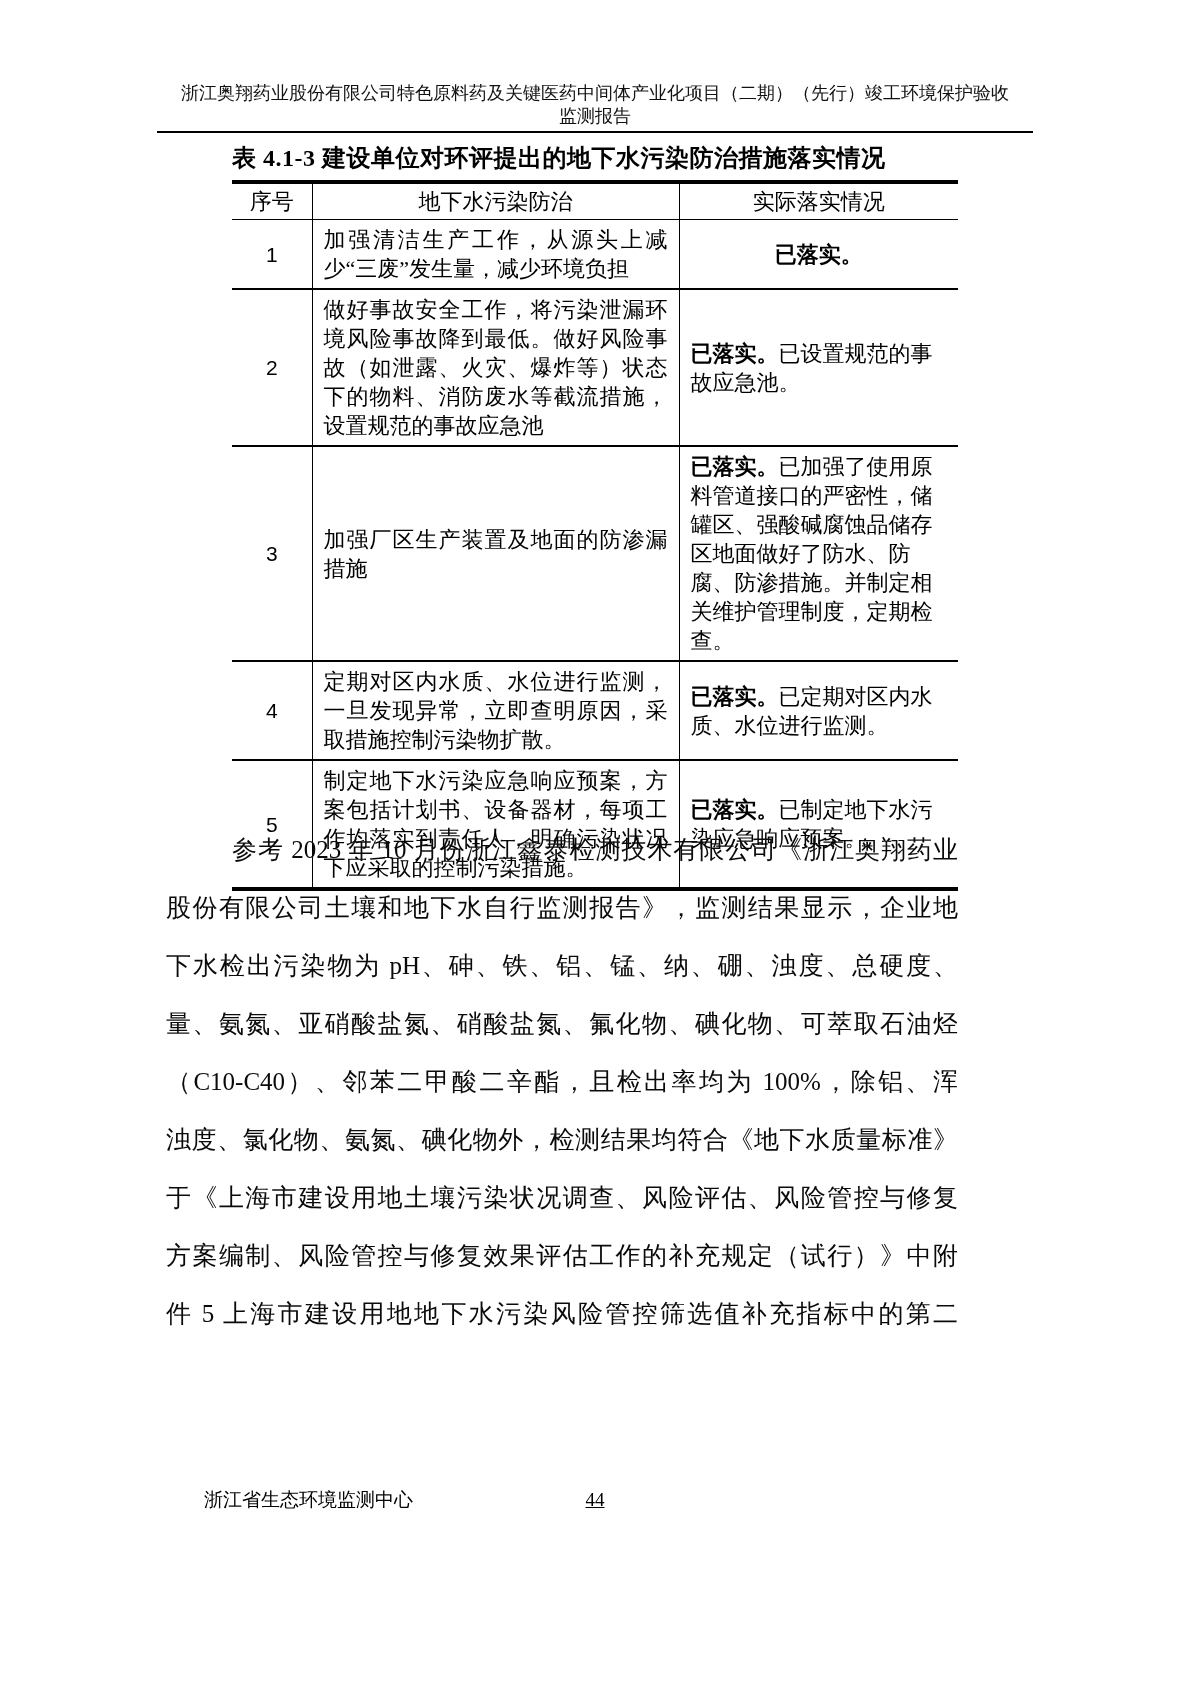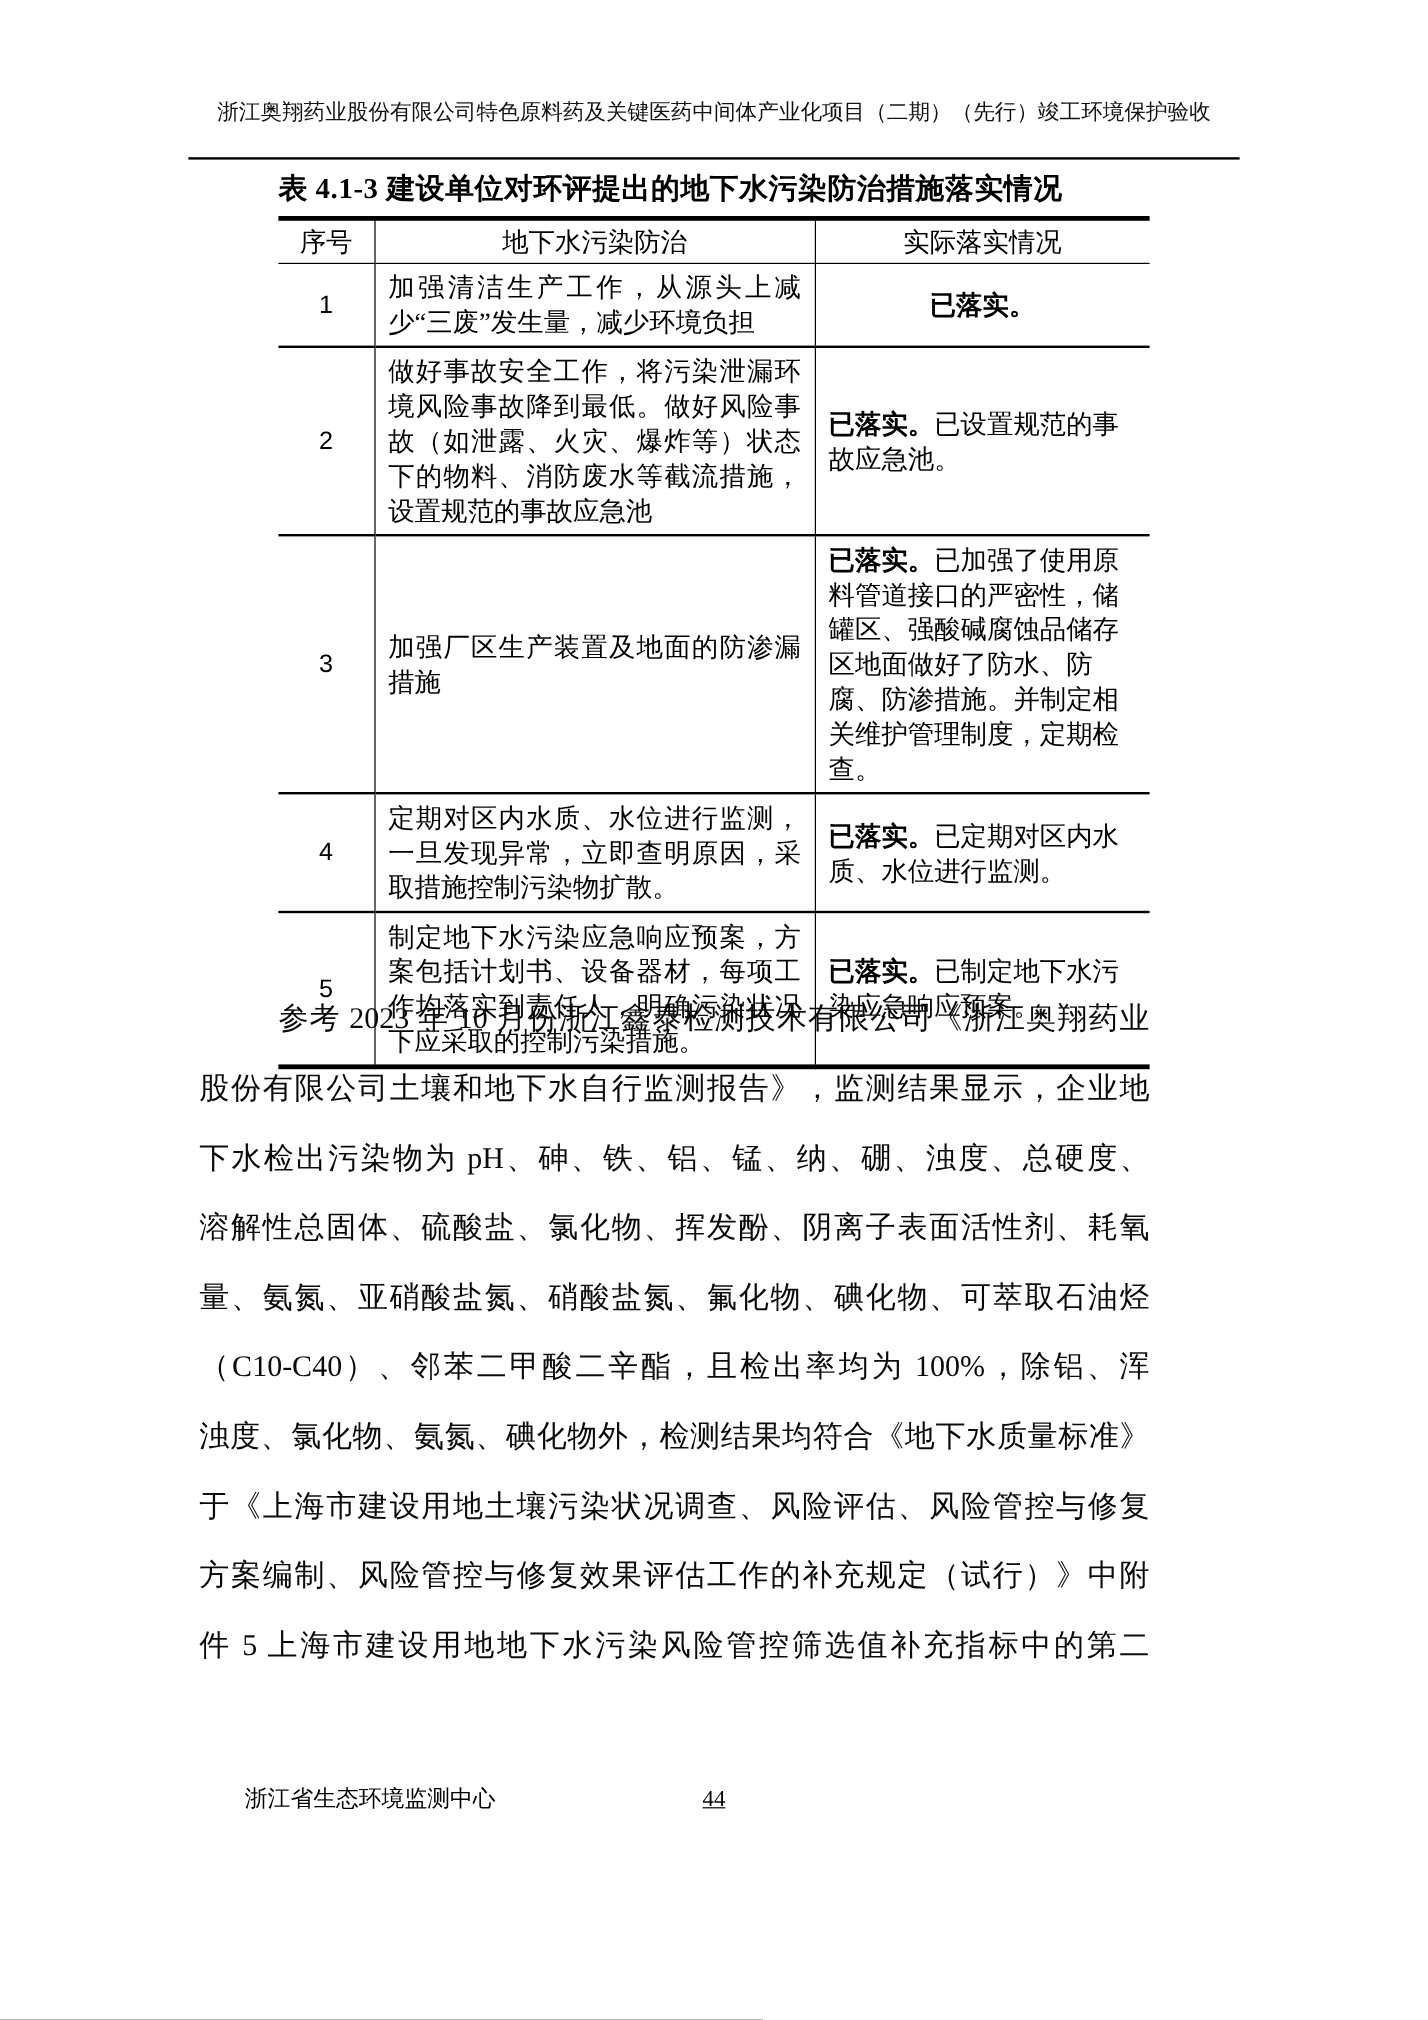--- a/index.html
+++ b/index.html
@@ -102,20 +102,21 @@
     text-decoration: underline;
   }
 </style>
 </head>
 <body>
 
 <div class="page">
 
   <div class="doc-header">
     <div>浙江奥翔药业股份有限公司特色原料药及关键医药中间体产业化项目（二期）（先行）竣工环境保护验收</div>
+    <div>监测报告</div>
   </div>
   <div class="header-rule"></div>
 
   <div class="table-wrap">
     <div class="table-title">表 4.1-3 建设单位对环评提出的地下水污染防治措施落实情况</div>
     <table class="measures">
       <colgroup>
         <col class="col-no">
           <col class="col-measure">
           <col class="col-status">
@@ -154,21 +155,20 @@
           <td class="status-cell"><b>已落实。</b><span>已制定地下水污染应急响应预案。</span></td>
         </tr>
       </tbody>
     </table>
   </div>
 
   <div class="body-text">
     <div class="body-line first-line">参考 2023 年 10 月份浙江鑫泰检测技术有限公司《浙江奥翔药业</div>
     <div class="body-line">股份有限公司土壤和地下水自行监测报告》，监测结果显示，企业地</div>
     <div class="body-line">下水检出污染物为 pH、砷、铁、铝、锰、纳、硼、浊度、总硬度、</div>
-    <div class="body-line">溶解性总固体、硫酸盐、氯化物、挥发酚、阴离子表面活性剂、耗氧</div>
     <div class="body-line">量、氨氮、亚硝酸盐氮、硝酸盐氮、氟化物、碘化物、可萃取石油烃</div>
     <div class="body-line">（C10-C40）、邻苯二甲酸二辛酯，且检出率均为 100%，除铝、浑</div>
     <div class="body-line">浊度、氯化物、氨氮、碘化物外，检测结果均符合《地下水质量标准》</div>
     <div class="body-line">于《上海市建设用地土壤污染状况调查、风险评估、风险管控与修复</div>
     <div class="body-line">方案编制、风险管控与修复效果评估工作的补充规定（试行）》中附</div>
     <div class="body-line">件 5 上海市建设用地地下水污染风险管控筛选值补充指标中的第二</div>
   </div>
 
   <div class="doc-footer">
     <span class="footer-org">浙江省生态环境监测中心</span>

